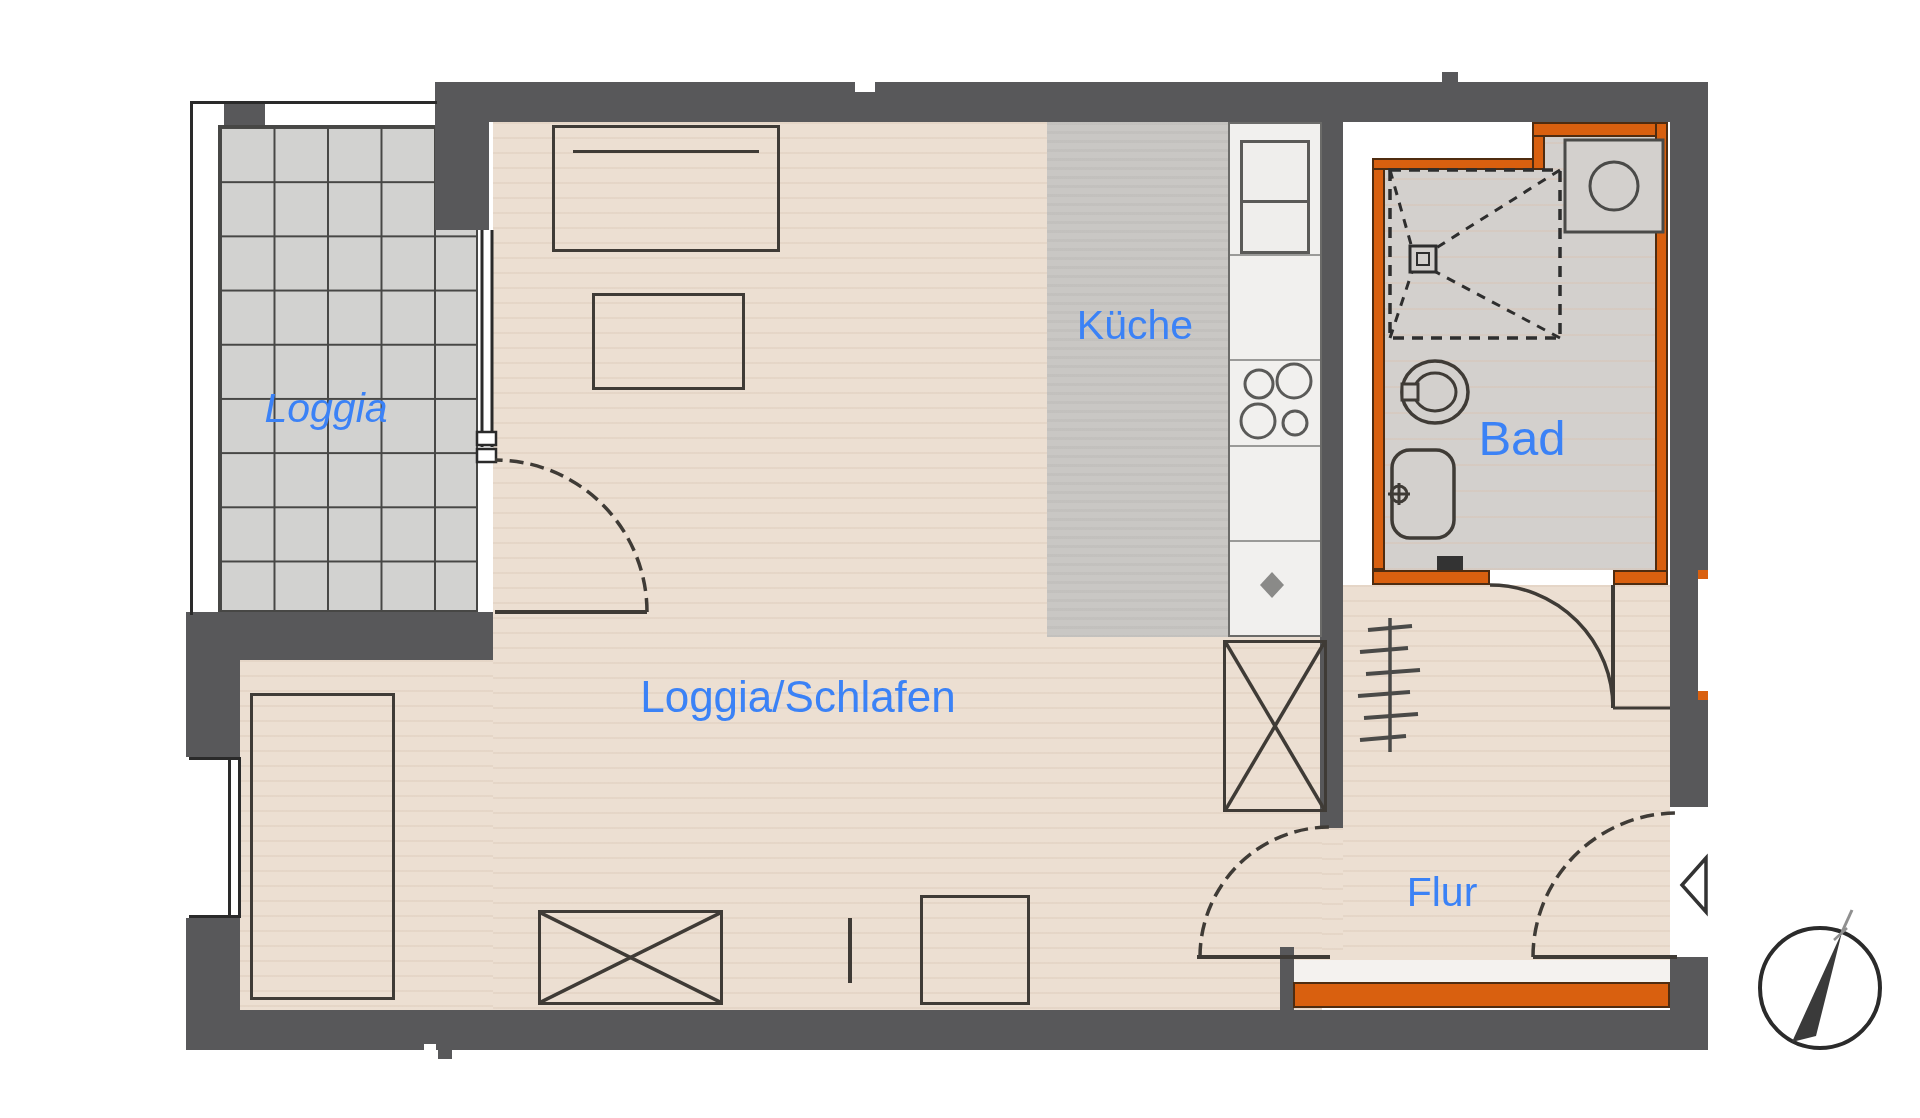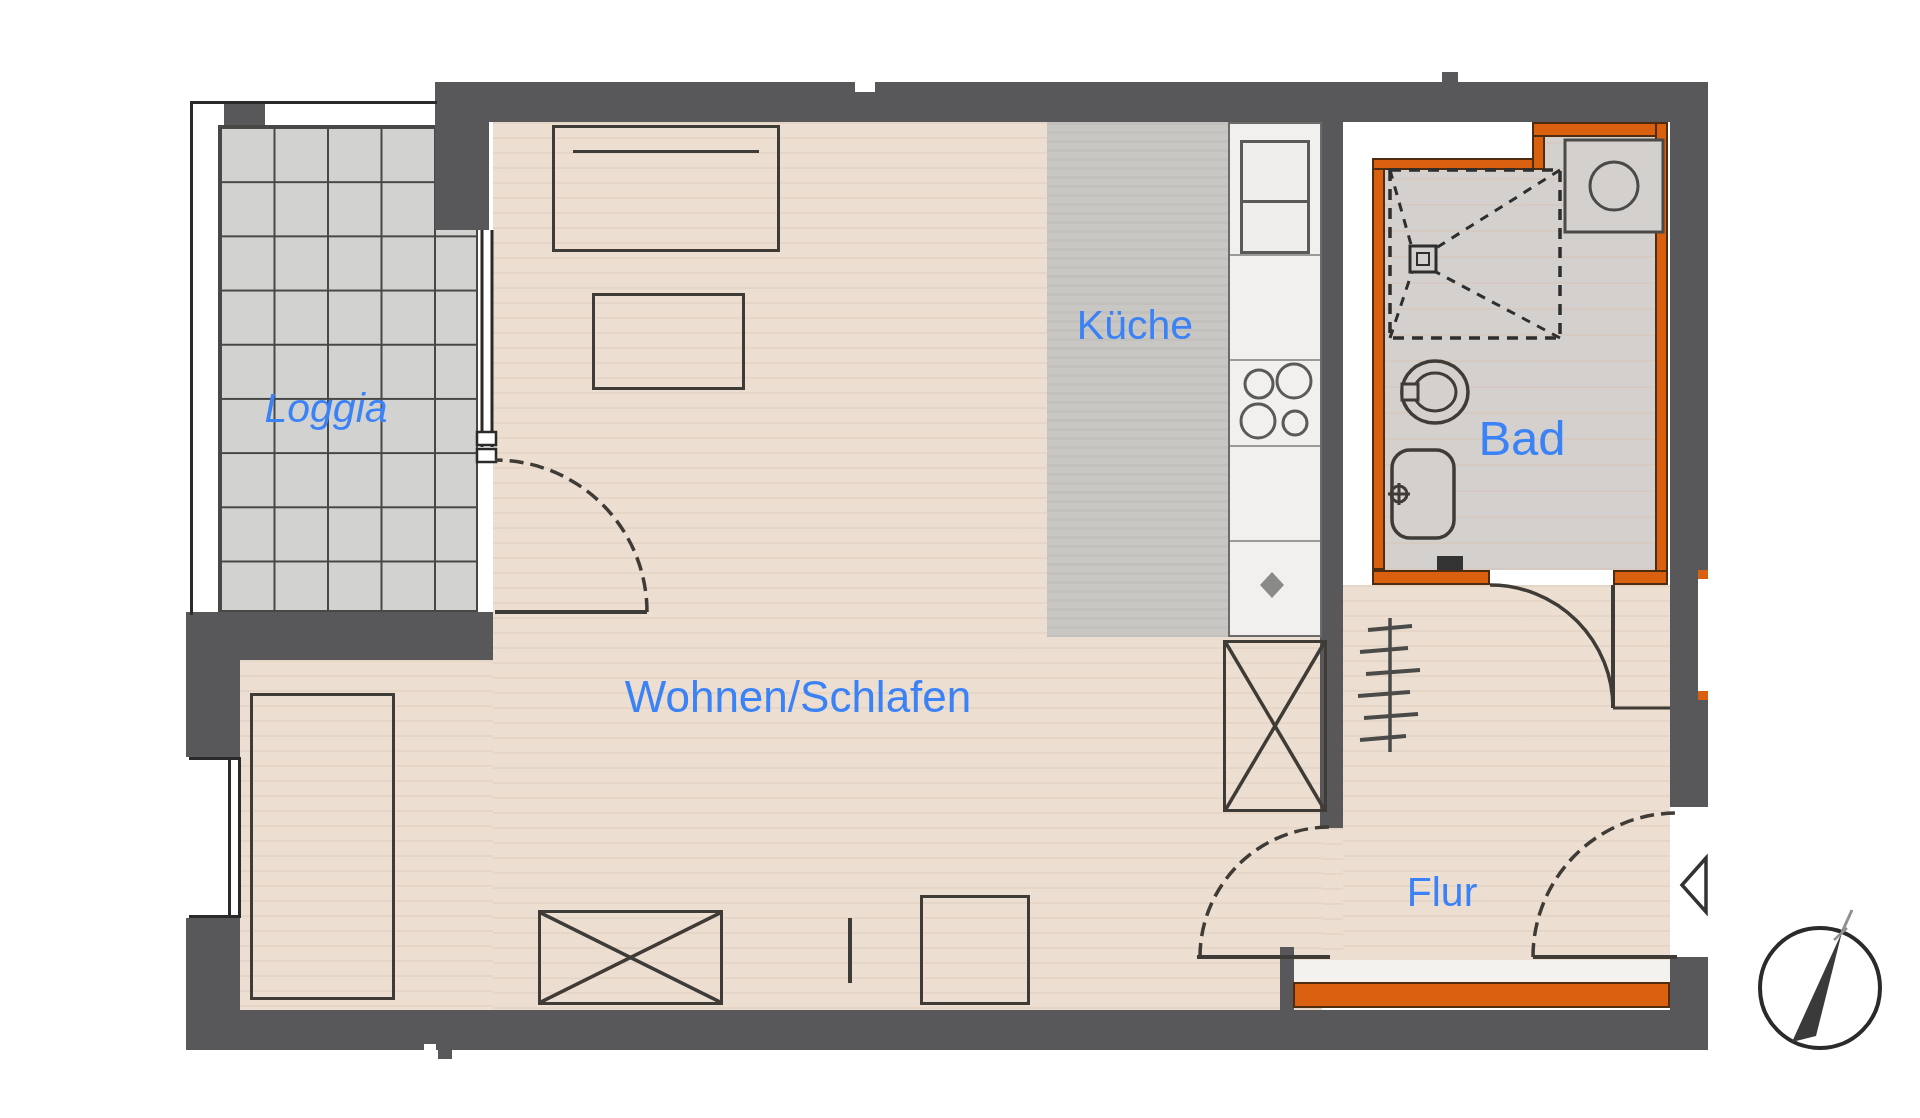--- a/index.html
+++ b/index.html
@@ -193,16 +193,16 @@
 
   <g>
     <circle cx="1820" cy="988" r="60" fill="#fff" stroke="#2b2b2b" stroke-width="4"></circle>
     <polygon points="1792,1042 1816,1036 1842,932" fill="#3a3a3a"></polygon>
     <line x1="1842" y1="932" x2="1852" y2="910" stroke="#909090" stroke-width="3"></line>
     <line x1="1834" y1="940" x2="1847" y2="928" stroke="#909090" stroke-width="2.5"></line>
   </g>
 </svg>
 
 <div class="label" style="left:326px;top:408px;font-size:41px;font-style:italic;">Loggia</div>
-<div class="label" style="left:798px;top:697px;font-size:44px;">Wohnen/Schlafen</div>
+<div class="label" style="left:798px;top:697px;font-size:44px;">Loggia/Schlafen</div>
 <div class="label" style="left:1135px;top:325px;font-size:41px;">Küche</div>
 <div class="label" style="left:1522px;top:402px;font-size:49px;margin-top:36px;">Bad</div>
 <div class="label" style="left:1442px;top:892px;font-size:41px;">Flur</div>
 
 </body></html>

